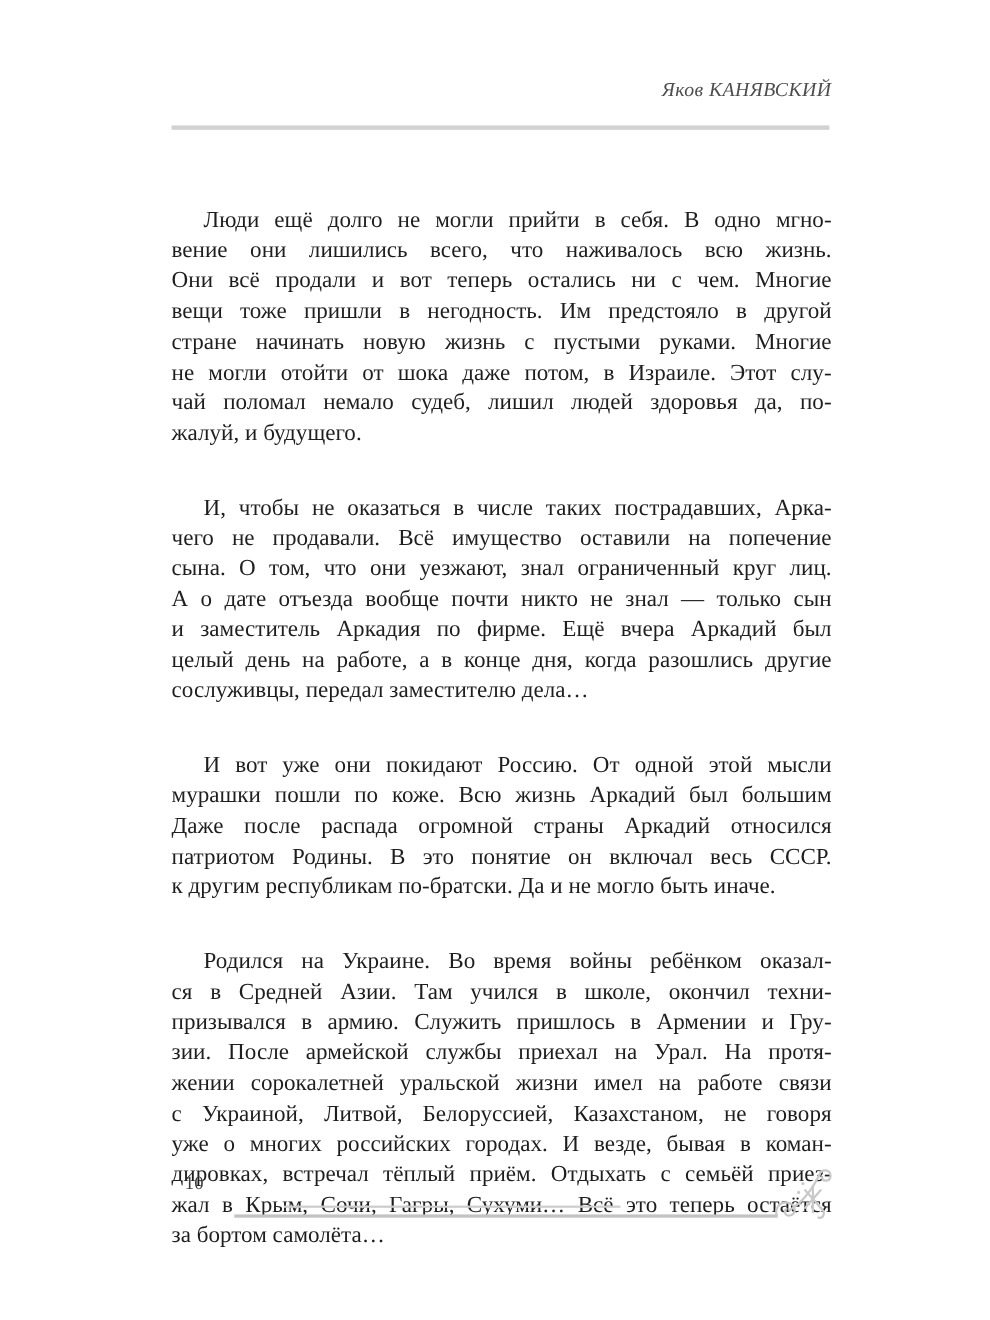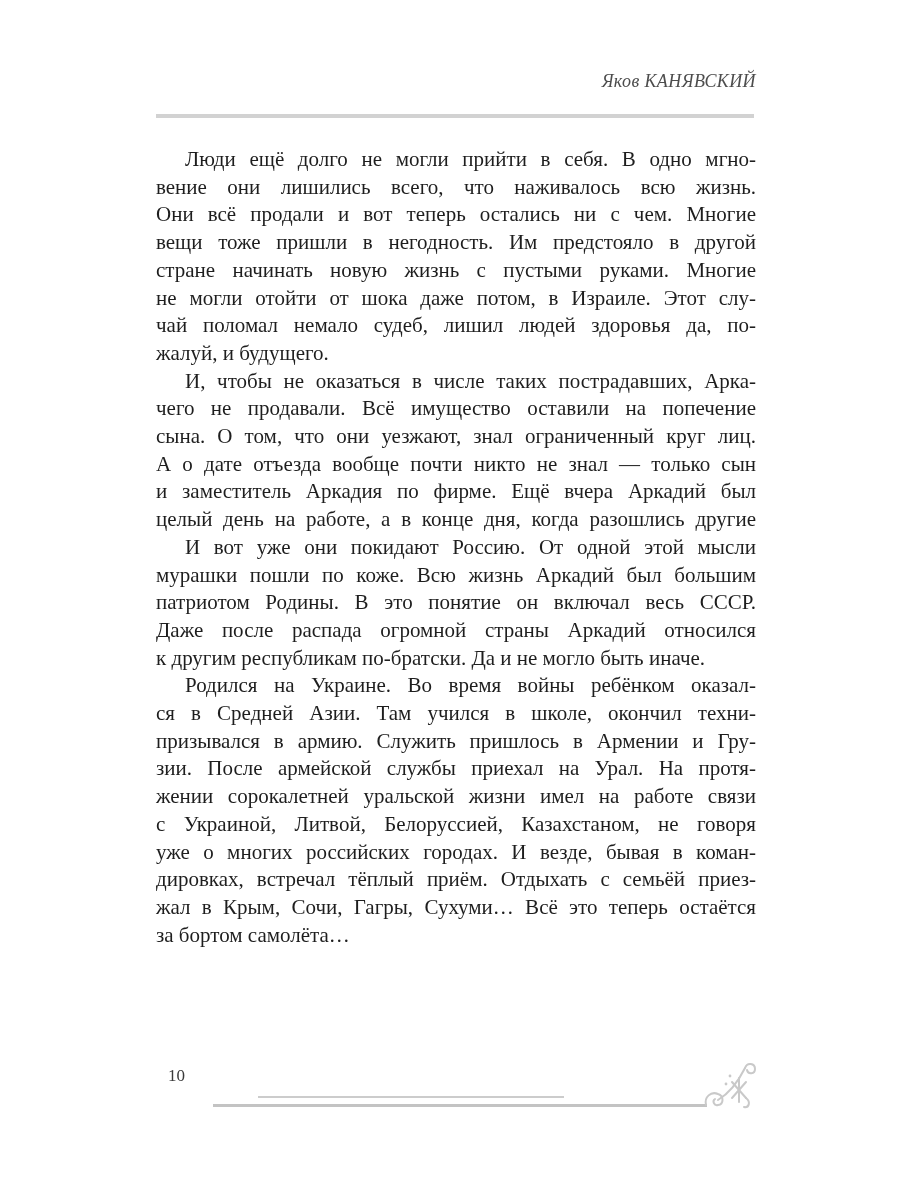--- a/index.html
+++ b/index.html
@@ -27,21 +27,21 @@
   .para{margin:0;}
   .line{
     text-align:justify;
     text-align-last:justify;
     -moz-text-align-last:justify;
   }
   .line.last{
     text-align-last:left;
     -moz-text-align-last:left;
   }
-  .line.first{text-indent:29px;}
+  .line.first{text-indent:29px;margin-top:40px;}
 
   
   .page-number{
     position:absolute;left:168px;top:1066px;
     font-size:17px;color:#3a3a3a;font-family:Liberation Serif, serif;
   }
   .footer-rule-thin{
     position:absolute;left:258px;top:1096px;width:306px;height:2px;
     background:#cccccc;
   }
@@ -73,26 +73,27 @@
         <div class="line">чай поломал немало судеб, лишил людей здоровья да, по-</div>
         <div class="line last">жалуй, и будущего.</div>
       </div>
       <div class="para">
         <div class="line first">И, чтобы не оказаться в числе таких пострадавших, Арка-</div>
         <div class="line">чего не продавали. Всё имущество оставили на попечение</div>
         <div class="line">сына. О том, что они уезжают, знал ограниченный круг лиц.</div>
         <div class="line">А о дате отъезда вообще почти никто не знал — только сын</div>
         <div class="line">и заместитель Аркадия по фирме. Ещё вчера Аркадий был</div>
         <div class="line">целый день на работе, а в конце дня, когда разошлись другие</div>
+        <div class="line last">сослуживцы, передал заместителю дела…</div>
       </div>
       <div class="para">
         <div class="line first">И вот уже они покидают Россию. От одной этой мысли</div>
         <div class="line">мурашки пошли по коже. Всю жизнь Аркадий был большим</div>
+        <div class="line">Даже после распада огромной страны Аркадий относился</div>
         <div class="line">патриотом Родины. В это понятие он включал весь СССР.</div>
-        <div class="line">Даже после распада огромной страны Аркадий относился</div>
         <div class="line last">к другим республикам по-братски. Да и не могло быть иначе.</div>
       </div>
       <div class="para">
         <div class="line first">Родился на Украине. Во время войны ребёнком оказал-</div>
         <div class="line">ся в Средней Азии. Там учился в школе, окончил техни-</div>
         <div class="line">призывался в армию. Служить пришлось в Армении и Гру-</div>
         <div class="line">зии. После армейской службы приехал на Урал. На протя-</div>
         <div class="line">жении сорокалетней уральской жизни имел на работе связи</div>
         <div class="line">с Украиной, Литвой, Белоруссией, Казахстаном, не говоря</div>
         <div class="line">уже о многих российских городах. И везде, бывая в коман-</div>

